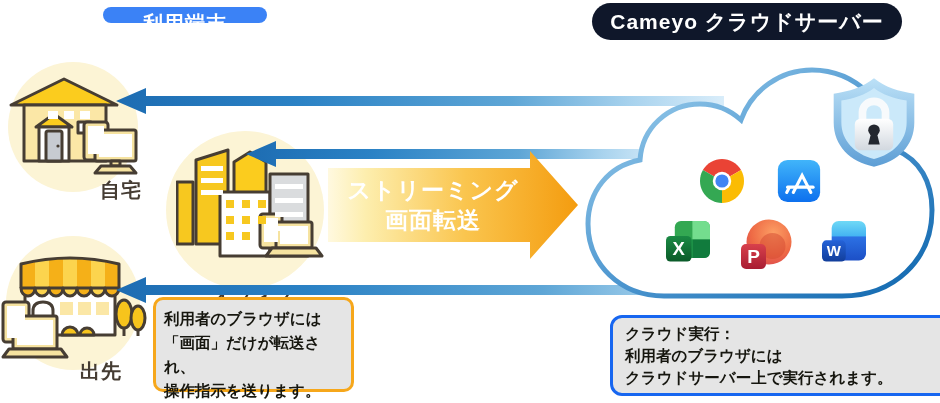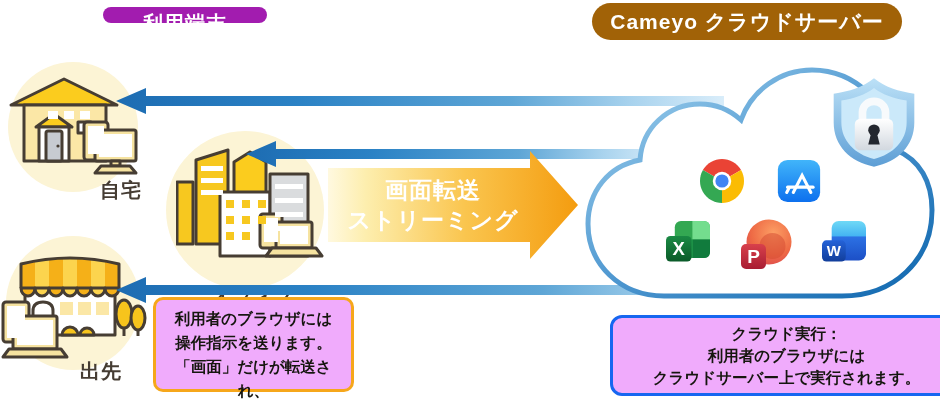--- a/index.html
+++ b/index.html
@@ -3,29 +3,29 @@
 <meta charset="utf-8">
 <style>
   html,body{margin:0;padding:0;background:#ffffff;}
   .stage{position:relative;width:940px;height:403px;background:#ffffff;overflow:hidden;
          font-family:"Liberation Sans","DejaVu Sans",sans-serif;}
   .abs{position:absolute;}
   .circle{position:absolute;border-radius:50%;background:#FCF4D5;}
   .badge{position:absolute;color:#ffffff;font-weight:800;text-align:center;
          letter-spacing:1px;white-space:nowrap;}
   .badge-client{left:103px;top:7px;width:164px;height:16px;line-height:32px;
-                font-size:20px;border-radius:16px;background:#a21caf;}
+                font-size:20px;border-radius:16px;background:#3b82f6;}
   .badge-server{left:592px;top:3px;width:310px;height:37px;line-height:37px;
-                font-size:21px;border-radius:19px;background:#a16207;}
+                font-size:21px;border-radius:19px;background:#0f172a;}
   .place-label{position:absolute;font-size:20px;font-weight:800;color:#453C33;
                letter-spacing:1px;text-align:right;}
   .stream-text{position:absolute;left:330px;top:175px;width:206px;text-align:center;
                color:#ffffff;font-weight:800;font-size:23px;line-height:30px;letter-spacing:1px;}
-  .callout{position:absolute;background:#f0abfc;box-sizing:border-box;
-           font-weight:700;color:#16160f;text-align:center;}
+  .callout{position:absolute;background:#e5e5e5;box-sizing:border-box;
+           font-weight:700;color:#16160f;}
   .callout-browser{left:153px;top:297px;width:201px;height:95px;border:3px solid #F6A71B;
                    border-radius:10px;padding:7px 8px;font-size:15.5px;line-height:24px;}
   .callout-cloud{left:610px;top:315px;width:353px;height:81px;border:3px solid #1766F0;
                  border-radius:12px;padding:5px 12px;font-size:15.5px;line-height:22px;}
 </style>
 </head>
 <body>
 
 <div class="stage">
 
@@ -206,22 +206,22 @@
     <polygon points="2,15 32,2 32,10 422,10 422,20 32,20 32,28" fill="url(#arrowBlueG)"></polygon>
   </svg>
   <svg class="abs" style="left:114px;top:275px" width="660" height="30" viewBox="0 0 660 30">
     <polygon points="2,15 32,2 32,10 658,10 658,20 32,20 32,28" fill="url(#arrowBlueG)"></polygon>
   </svg>
 
   <svg class="abs" style="left:328px;top:148px" width="252" height="114" viewBox="0 0 252 114">
     <polygon points="0,20 202,20 202,3 250,57 202,111 202,94 0,94" fill="url(#arrowOrangeG)"></polygon>
   </svg>
   <div class="stream-text">
+    <div>ストリーミング</div>
     <div>画面転送</div>
-    <div>ストリーミング</div>
   </div>
 
   <svg class="abs" style="left:578px;top:66px" width="362" height="240" viewBox="0 0 362 240">
     <path d="M86,230 C42,230 10,198 10,158 C10,126 30,100 62,94 C64,62 90,38 122,38
              C138,38 152,44 163,54 C174,24 202,4 234,4 C278,4 314,40 318,84
              C342,94 354,116 354,144 C354,194 316,230 264,230 Z" fill="#FFFFFF" stroke="url(#cloudStrokeG)" stroke-width="5"></path>
   </svg>
 
   <svg class="abs" style="left:700px;top:159px" width="44" height="44" viewBox="0 0 100 100">
     <path d="M50,50 L6.7,25 A50,50 0 0 1 93.3,25 Z" fill="#EA4335"></path>
@@ -269,22 +269,22 @@
     <rect x="30" y="44" width="40" height="33" rx="6" fill="url(#lockG)"></rect>
     <circle cx="50" cy="56" r="6" fill="#23272F"></circle>
     <path d="M47,59 L44,71 H56 L53,59 Z" fill="#23272F"></path>
   </svg>
 
   <div class="badge badge-client">利用端末</div>
   <div class="badge badge-server">Cameyo クラウドサーバー</div>
 
   <div class="callout callout-browser">
     <div>利用者のブラウザには</div>
+    <div>「画面」だけが転送され、</div>
     <div>操作指示を送ります。</div>
-    <div>「画面」だけが転送され、</div>
   </div>
   <div class="callout callout-cloud">
     <div>クラウド実行：</div>
     <div>利用者のブラウザには</div>
     <div>クラウドサーバー上で実行されます。</div>
   </div>
 
 </div>
 
 </body></html>

